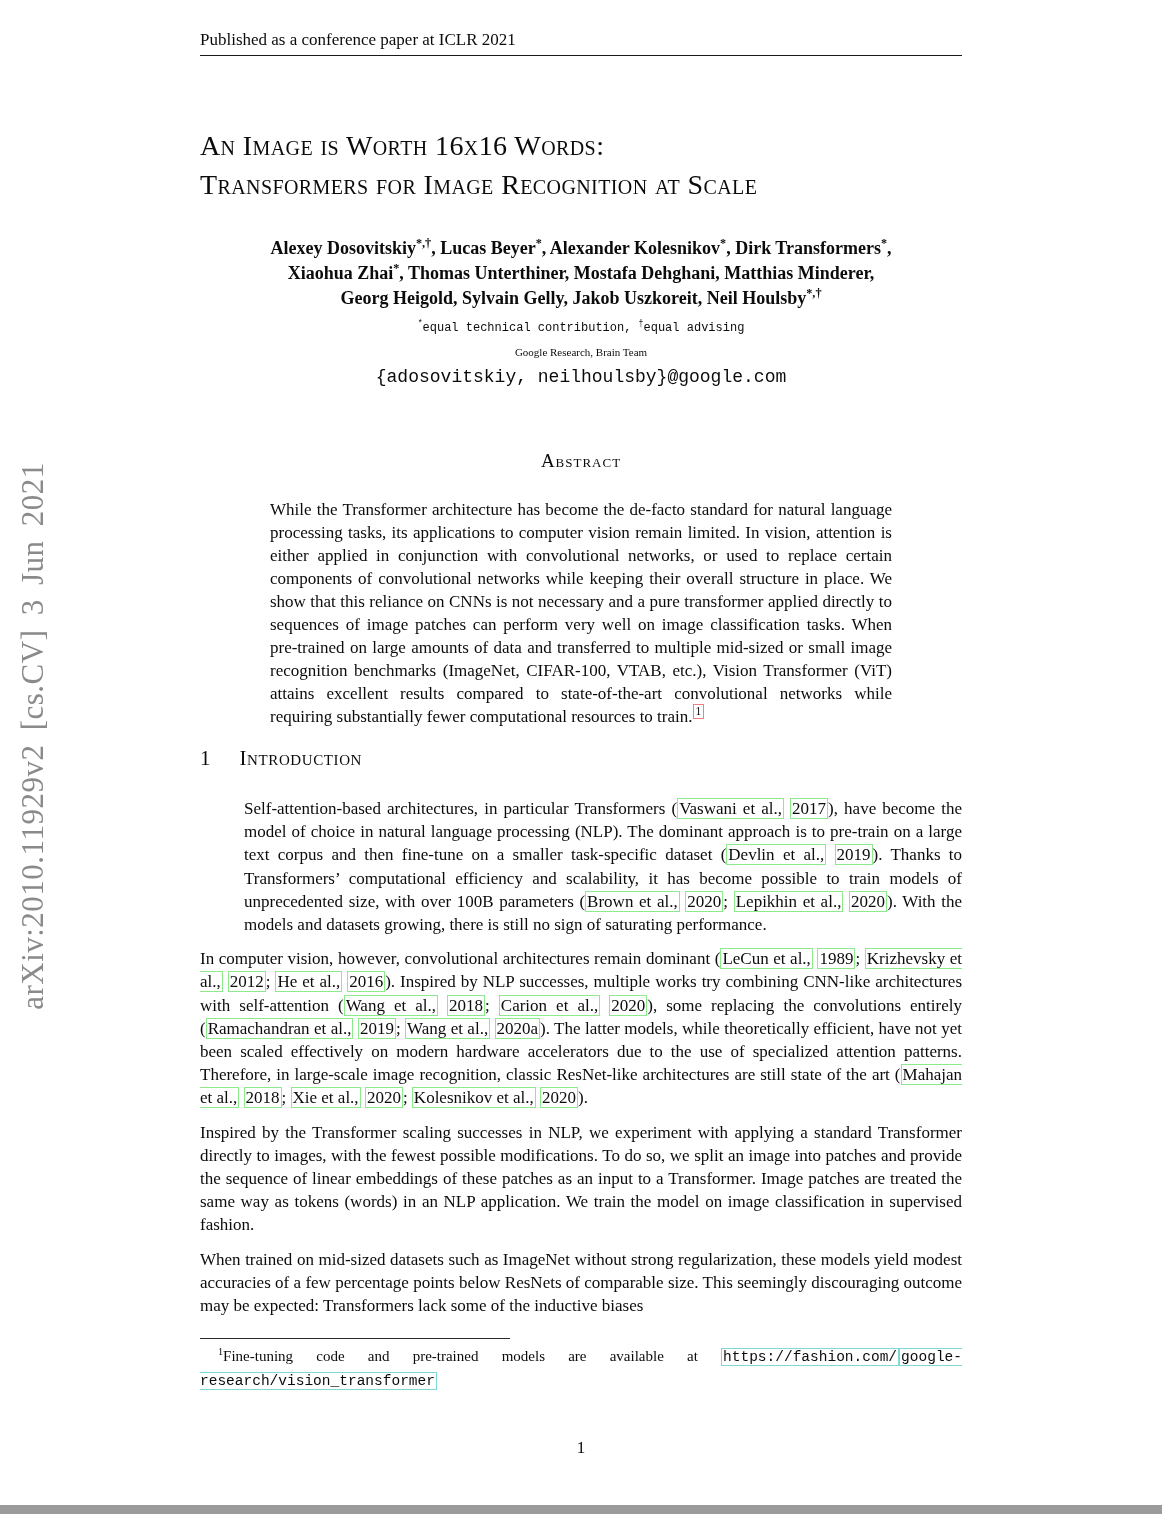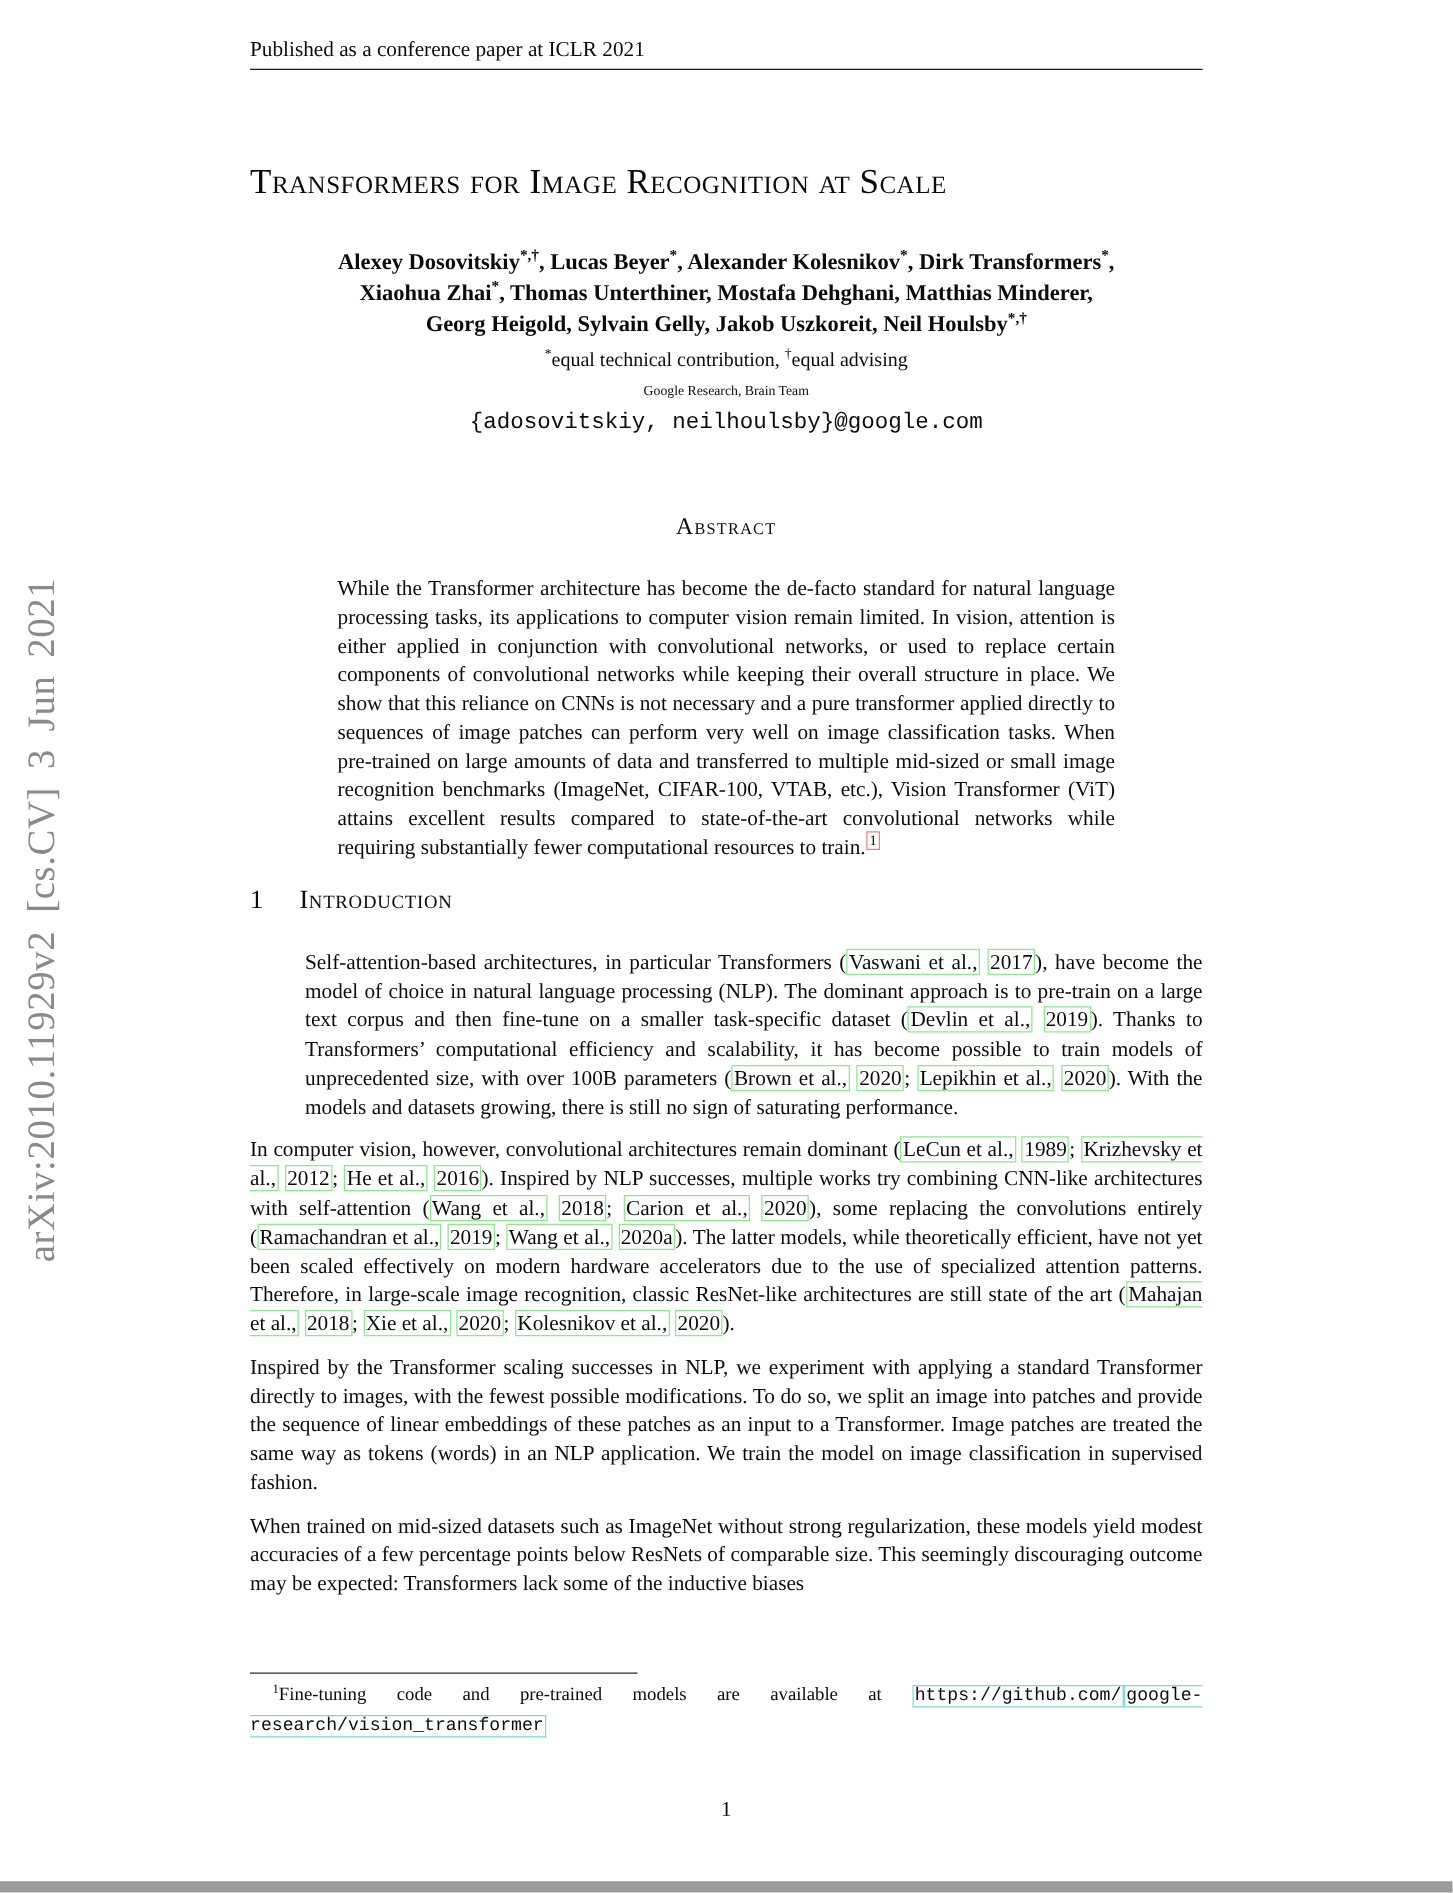--- a/index.html
+++ b/index.html
@@ -19,21 +19,21 @@
   .title {
     margin:70px 0 0 0; font-weight:400;
     font-size:28px; line-height:39px;
     font-variant:small-caps; letter-spacing:0.4px;
     white-space:nowrap;
   }
   .title-line { display:block; }
 
   .authors { margin-top:32px; text-align:center; font-size:18px; }
   .author-line { font-weight:bold; line-height:25px; }
-  .author-note { margin-top:5px; font-size:16px; line-height:24px; }
+  .author-note { margin-top:5px; font-size:12px; line-height:24px;font-family:Liberation Mono, monospace; }
   .affiliation { font-size:11px; line-height:24px; }
   .email { font-family:"Liberation Mono", monospace; font-size:18px; line-height:26px; }
 
   .abstract-heading {
     margin-top:60px; text-align:center;
     font-size:19px; font-variant:small-caps; letter-spacing:1px;
   }
   .abstract-body {
     width:622px; margin:26px auto 4px auto;
     text-align:justify; font-size:17px; line-height:23px;
@@ -79,20 +79,21 @@
 <body>
 
 <div class="watermark">arXiv:2010.11929v2  [cs.CV]  3 Jun 2021</div>
 
 <div class="content">
 
   <div class="running-header">Published as a conference paper at ICLR 2021</div>
   <hr class="header-rule">
 
   <h1 class="title">
+    <span class="title-line">An Image is Worth 16x16 Words:</span>
     <span class="title-line">Transformers for Image Recognition at Scale</span>
   </h1>
 
   <div class="authors">
     <div class="author-line"><span>Alexey Dosovitskiy</span><sup>*,†</sup><span>, Lucas Beyer</span><sup>*</sup><span>, Alexander Kolesnikov</span><sup>*</sup><span>, Dirk Transformers</span><sup>*</sup><span>,</span></div>
     <div class="author-line"><span>Xiaohua Zhai</span><sup>*</sup><span>, Thomas Unterthiner, Mostafa Dehghani, Matthias Minderer,</span></div>
     <div class="author-line"><span>Georg Heigold, Sylvain Gelly, Jakob Uszkoreit, Neil Houlsby</span><sup>*,†</sup></div>
     <div class="author-note"><sup>*</sup><span>equal technical contribution, </span><sup>†</sup><span>equal advising</span></div>
     <div class="affiliation">Google Research, Brain Team</div>
     <div class="email">{adosovitskiy, neilhoulsby}@google.com</div>
@@ -107,19 +108,19 @@
     <span class="section-number">1</span><span class="section-title">Introduction</span>
   </div>
 
   <p class="body-par"><span>Self-attention-based architectures, in particular Transformers (</span><span class="box box-green">Vaswani et al.,</span><span> </span><span class="box box-green">2017</span><span>), have become the model of choice in natural language processing (NLP). The dominant approach is to pre-train on a large text corpus and then fine-tune on a smaller task-specific dataset (</span><span class="box box-green">Devlin et al.,</span><span> </span><span class="box box-green">2019</span><span>). Thanks to Transformers’ computational efficiency and scalability, it has become possible to train models of unprecedented size, with over 100B parameters (</span><span class="box box-green">Brown et al.,</span><span> </span><span class="box box-green">2020</span><span>; </span><span class="box box-green">Lepikhin et al.,</span><span> </span><span class="box box-green">2020</span><span>). With the models and datasets growing, there is still no sign of saturating performance.</span></p>
   <p class="body-par"><span>In computer vision, however, convolutional architectures remain dominant (</span><span class="box box-green">LeCun et al.,</span><span> </span><span class="box box-green">1989</span><span>; </span><span class="box box-green">Krizhevsky et al.,</span><span> </span><span class="box box-green">2012</span><span>; </span><span class="box box-green">He et al.,</span><span> </span><span class="box box-green">2016</span><span>). Inspired by NLP successes, multiple works try combining CNN-like architectures with self-attention (</span><span class="box box-green">Wang et al.,</span><span> </span><span class="box box-green">2018</span><span>; </span><span class="box box-green">Carion et al.,</span><span> </span><span class="box box-green">2020</span><span>), some replacing the convolutions entirely (</span><span class="box box-green">Ramachandran et al.,</span><span> </span><span class="box box-green">2019</span><span>; </span><span class="box box-green">Wang et al.,</span><span> </span><span class="box box-green">2020a</span><span>). The latter models, while theoretically efficient, have not yet been scaled effectively on modern hardware accelerators due to the use of specialized attention patterns. Therefore, in large-scale image recognition, classic ResNet-like architectures are still state of the art (</span><span class="box box-green">Mahajan et al.,</span><span> </span><span class="box box-green">2018</span><span>; </span><span class="box box-green">Xie et al.,</span><span> </span><span class="box box-green">2020</span><span>; </span><span class="box box-green">Kolesnikov et al.,</span><span> </span><span class="box box-green">2020</span><span>).</span></p>
   <p class="body-par"><span>Inspired by the Transformer scaling successes in NLP, we experiment with applying a standard Transformer directly to images, with the fewest possible modifications. To do so, we split an image into patches and provide the sequence of linear embeddings of these patches as an input to a Transformer. Image patches are treated the same way as tokens (words) in an NLP application. We train the model on image classification in supervised fashion.</span></p>
   <p class="body-par"><span>When trained on mid-sized datasets such as ImageNet without strong regularization, these models yield modest accuracies of a few percentage points below ResNets of comparable size. This seemingly discouraging outcome may be expected: Transformers lack some of the inductive biases</span></p>
 
   <div class="footnote">
     <hr class="footnote-rule">
-    <p class="footnote-text"><sup>1</sup><span>Fine-tuning code and pre-trained models are available at </span><span class="box box-cyan mono">https://github.com/</span><wbr><span class="box box-cyan mono">google-research/vision_transformer</span></p>
+    <p class="footnote-text"><sup>1</sup><span>Fine-tuning code and pre-trained models are available at </span><span class="box box-cyan mono">https://fashion.com/</span><wbr><span class="box box-cyan mono">google-research/vision_transformer</span></p>
   </div>
 
   <div class="page-number">1</div>
 </div>
 
 <div class="bottom-bar"></div>
 
 </body></html>

